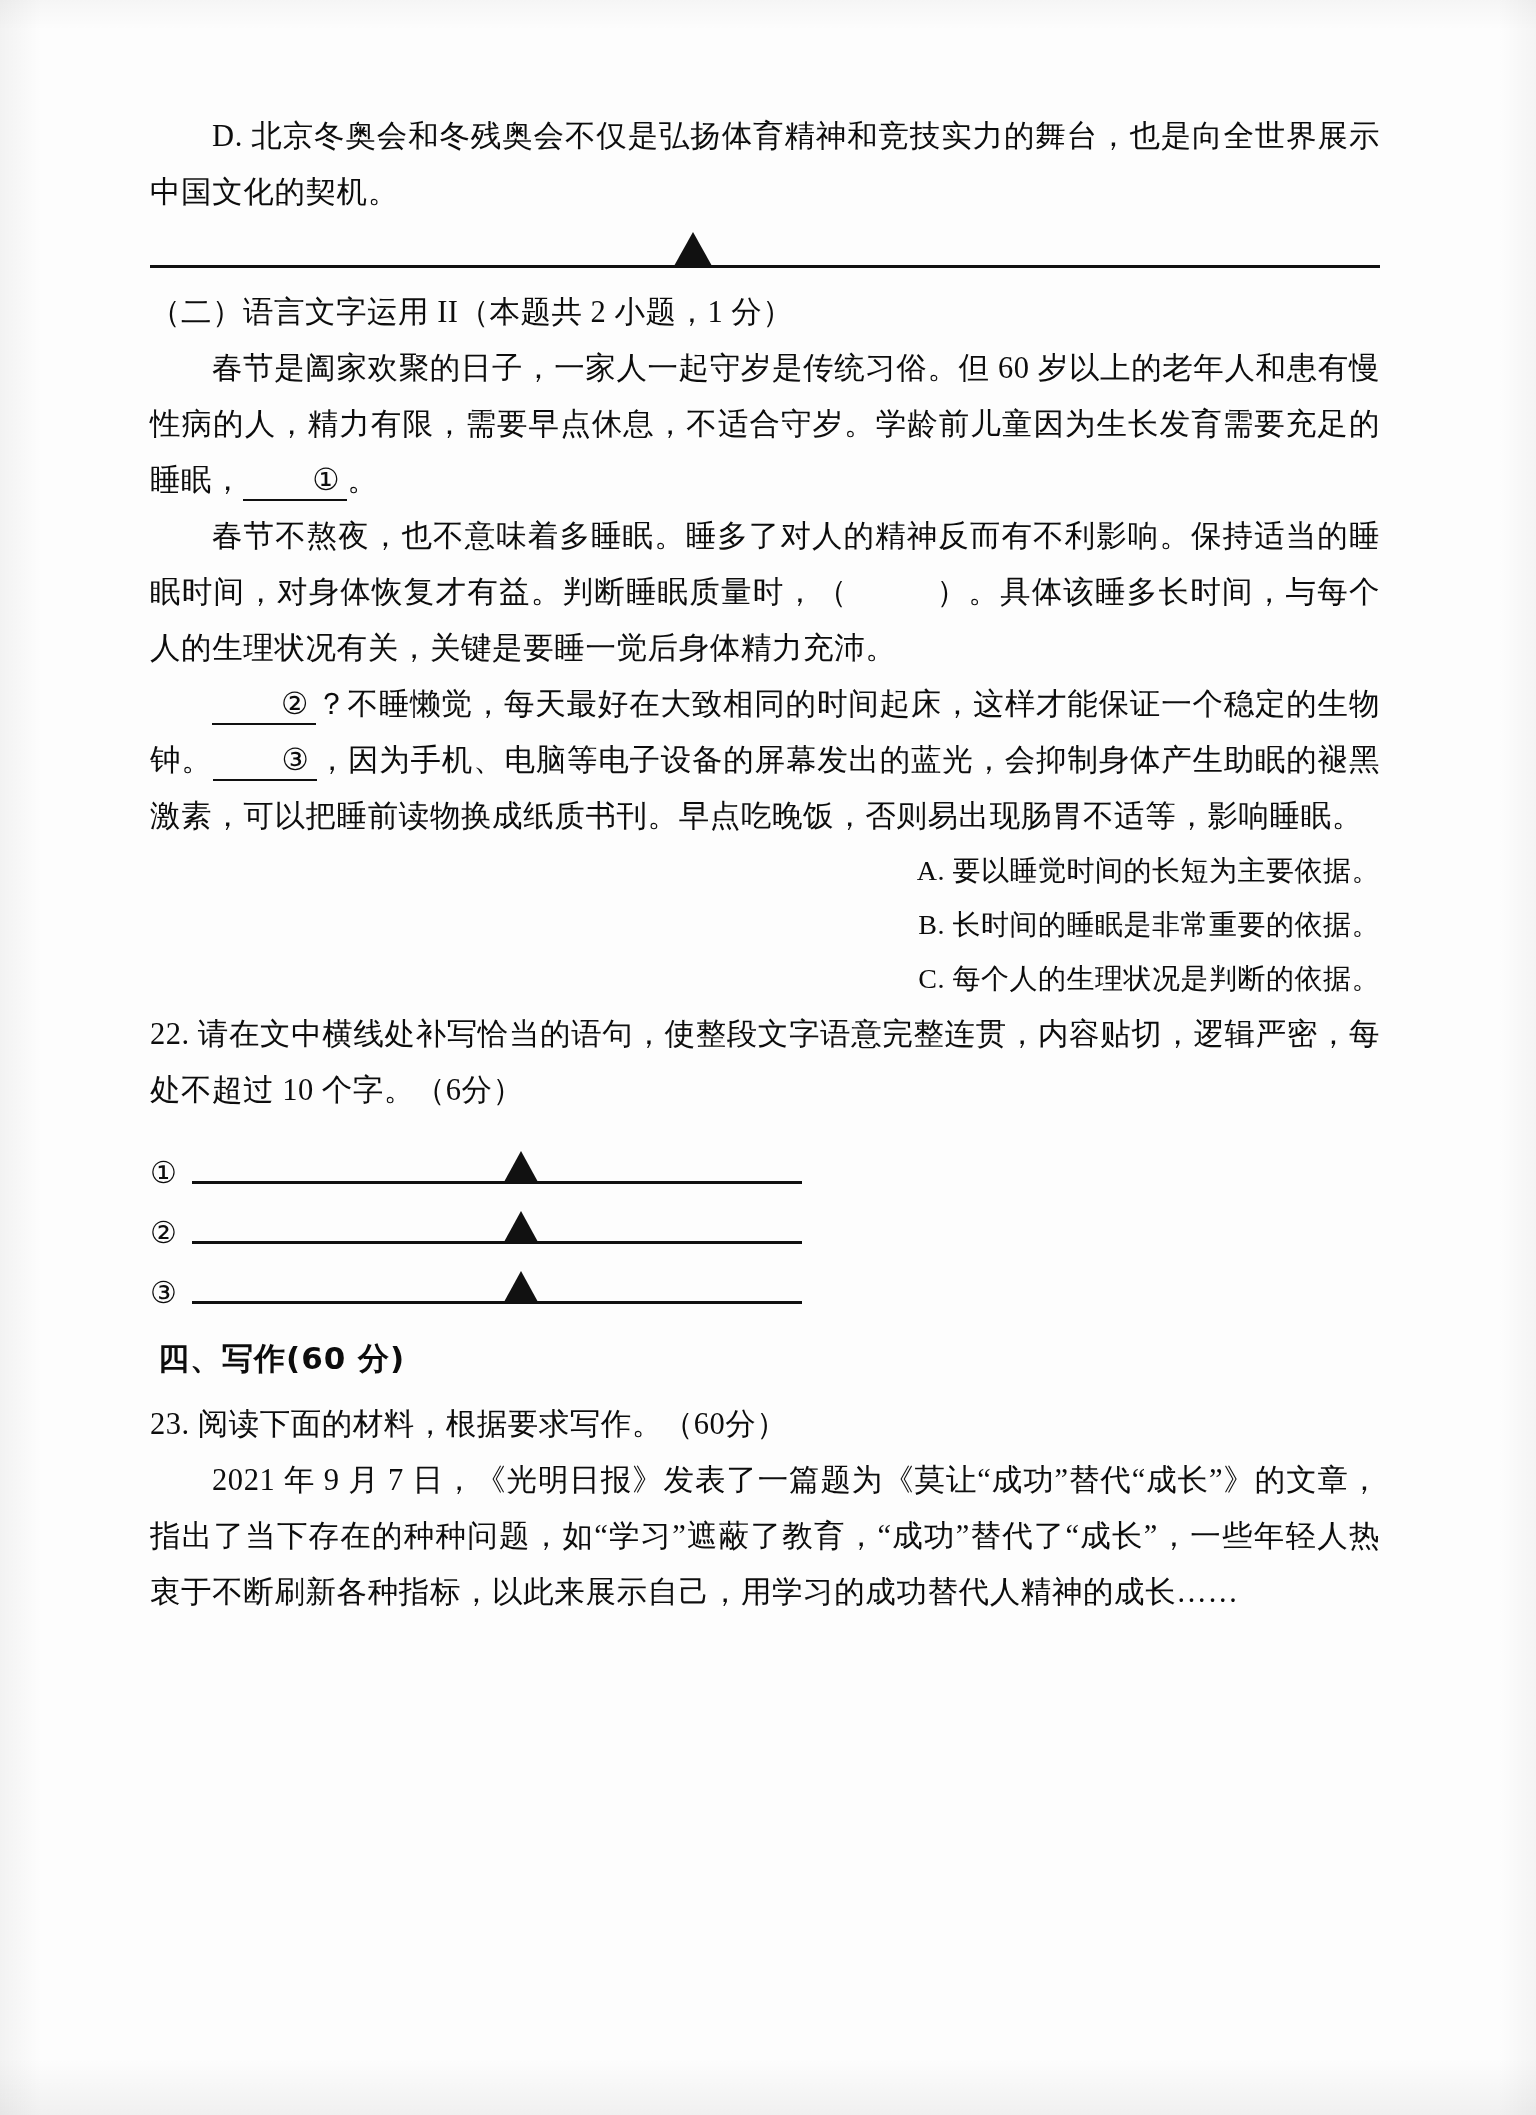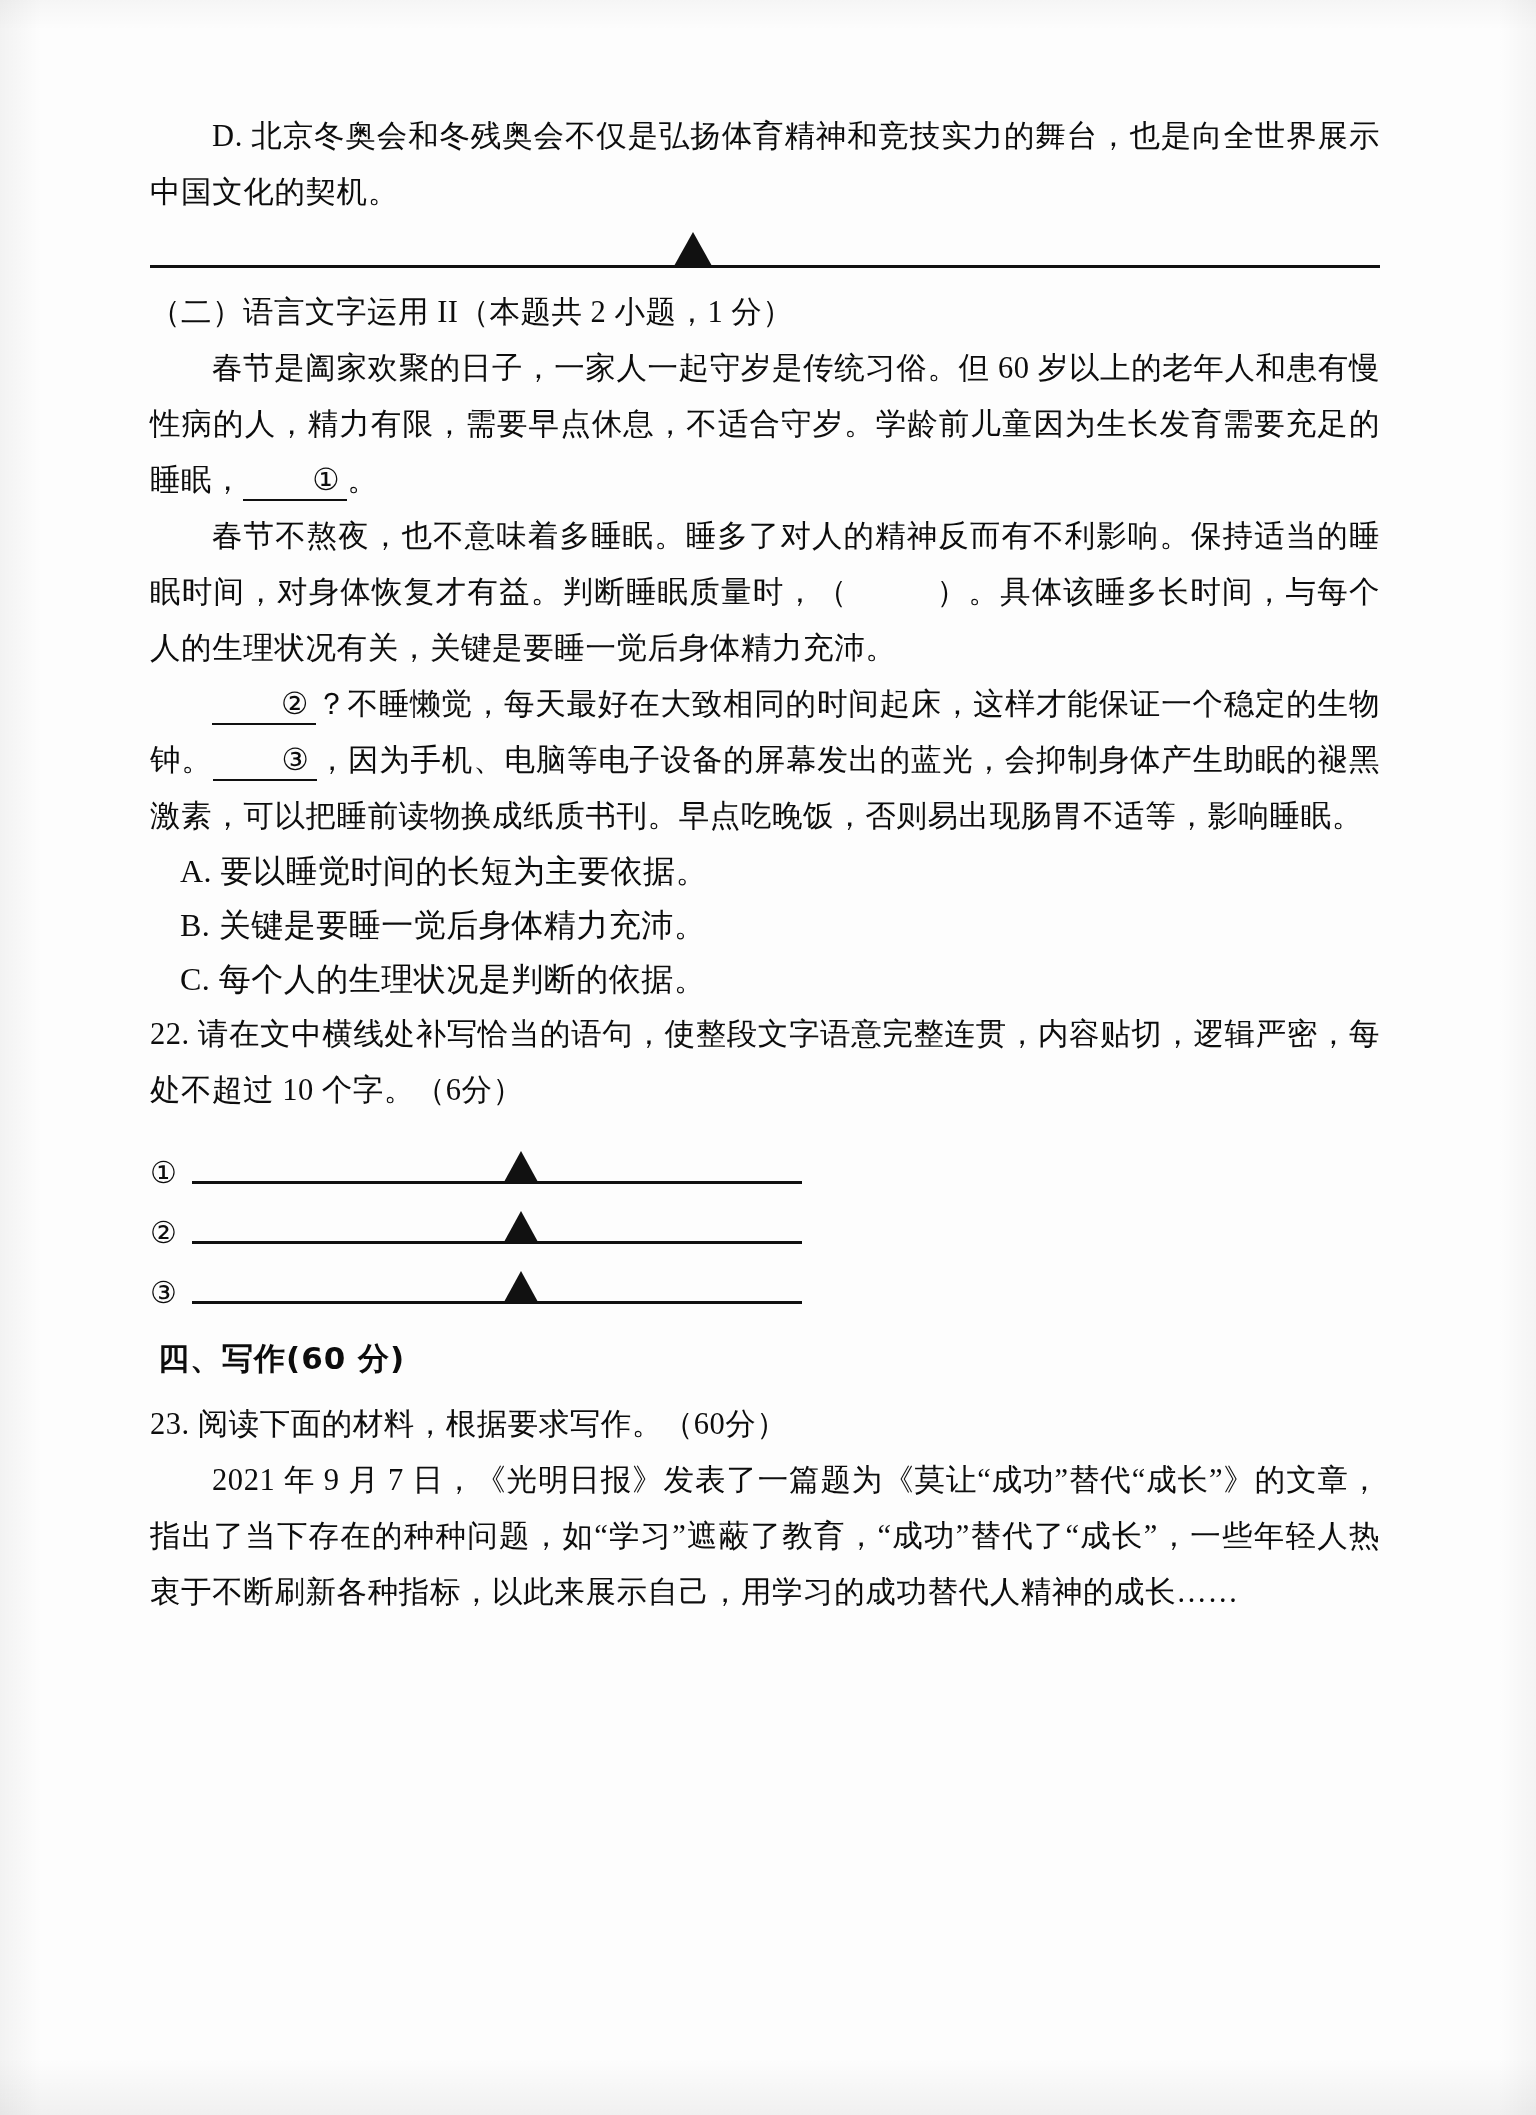--- a/index.html
+++ b/index.html
@@ -64,26 +64,27 @@
     line-height: 56px;
     letter-spacing: 0.5px;
     margin: 0;
     white-space: pre-wrap;
     word-break: break-all;
     text-align: justify;
     text-justify: inter-character;
   }
 
   .opt {
-    font-size: 32px;
+    font-size: 28px;
     line-height: 54px;
     margin: 0;
     padding-left: 30px;
     letter-spacing: 0.5px;
     white-space: pre-wrap;
+    text-align: right;
   }
 
   .sec-head {
     font-size: 30.5px;
     line-height: 56px;
     margin: 0;
     letter-spacing: 0.5px;
     white-space: pre-wrap;
   }
 
@@ -191,21 +192,21 @@
     <p class="sec-head">（二）语言文字运用 II（本题共 2 小题，1 分）</p>
 
     <p class="para"><span>春节是阖家欢聚的日子，一家人一起守岁是传统习俗。但 60 岁以上的老年人和患有慢性病的人，精力有限，需要早点休息，不适合守岁。学龄前儿童因为生长发育需要充足的睡眠，</span><span class="blank">①</span><span>。</span></p>
 
     <p class="para">春节不熬夜，也不意味着多睡眠。睡多了对人的精神反而有不利影响。保持适当的睡眠时间，对身体恢复才有益。判断睡眠质量时，（          ）。具体该睡多长时间，与每个人的生理状况有关，关键是要睡一觉后身体精力充沛。</p>
 
     <p class="para"><span class="blank">②</span><span>？不睡懒觉，每天最好在大致相同的时间起床，这样才能保证一个稳定的生物钟。</span><span class="blank">③</span><span>，因为手机、电脑等电子设备的屏幕发出的蓝光，会抑制身体产生助眠的褪黑激素，可以把睡前读物换成纸质书刊。早点吃晚饭，否则易出现肠胃不适等，影响睡眠。</span></p>
 
 
     <p class="opt">A. 要以睡觉时间的长短为主要依据。</p>
-    <p class="opt">B. 关键是要睡一觉后身体精力充沛。</p>
+    <p class="opt">B. 长时间的睡眠是非常重要的依据。</p>
     <p class="opt">C. 每个人的生理状况是判断的依据。</p>
 
     <p class="q-line">22. 请在文中横线处补写恰当的语句，使整段文字语意完整连贯，内容贴切，逻辑严密，每处不超过 10 个字。（6分）</p>
 
     <div class="gap-md"></div>
 
     <div class="num-answer">
       <span class="marker">①</span>
       <span class="tri"></span>
       <span class="rule"></span>

